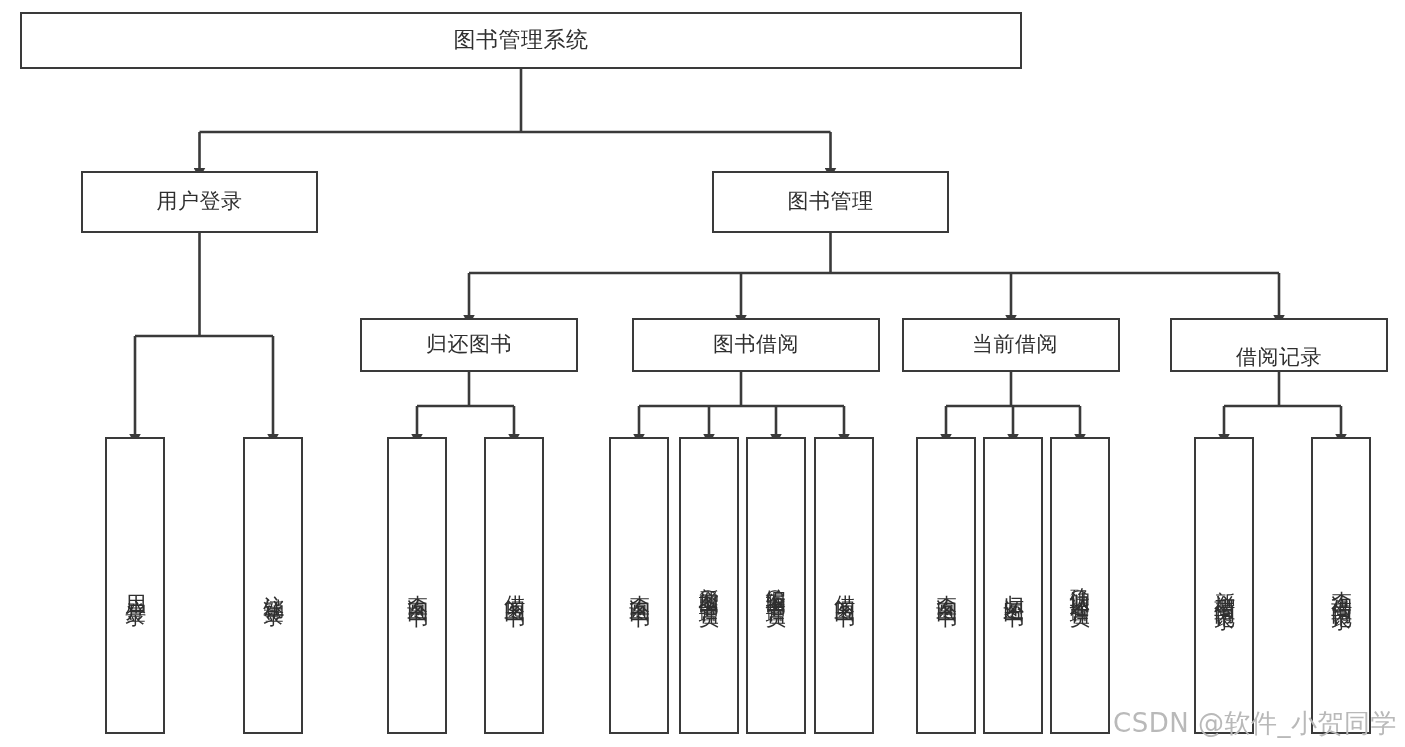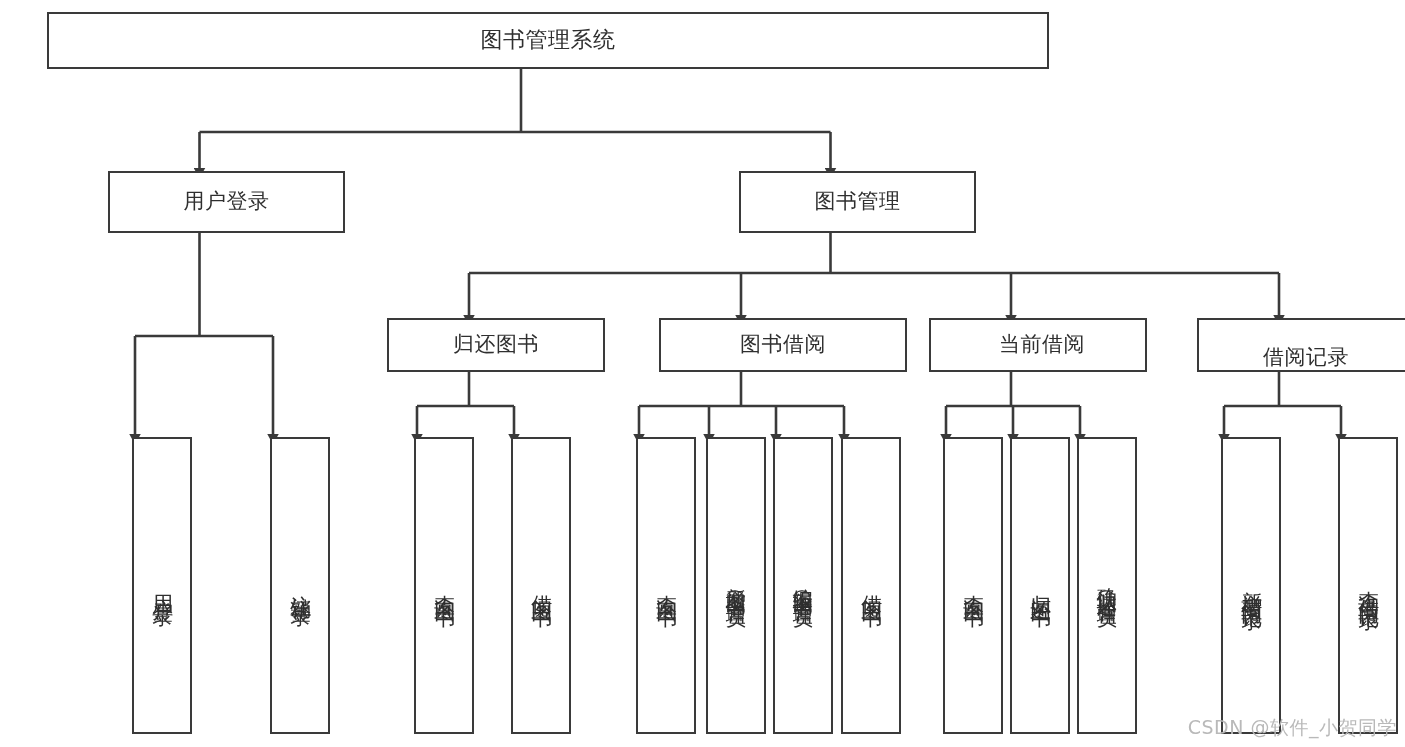--- a/index.html
+++ b/index.html
@@ -9,21 +9,20 @@
   #edges{position:absolute;left:0;top:0;width:1405px;height:747px;}
   .node{
     position:absolute;
     box-sizing:border-box;
     border:2.2px solid #3a3a3a;
     background:#ffffff;
     display:flex;
     align-items:center;
     justify-content:center;
     color:#2f2f2f;
-    margin-left:27px;
   }
   .node .lbl{
     font-size:21px;
     line-height:1.12;
     letter-spacing:0.5px;
     white-space:nowrap;
     color:#2f2f2f;
   }
   .node.vert{
     align-items:center;
@@ -41,21 +40,21 @@
   }
   .node.vert.tall .lbl{
     letter-spacing:3px;
     font-size:20px;
   }
   .node.title .lbl{font-size:22px;}
   #watermark{
     position:absolute;
     right:8px;
     bottom:6px;
-    font-size:19px;
+    font-size:26px;
     color:#b9b9b9;
     white-space:nowrap;
     letter-spacing:0.5px;
     pointer-events:none;
   }
 </style>
 </head>
 <body>
 
 <div id="stage">

